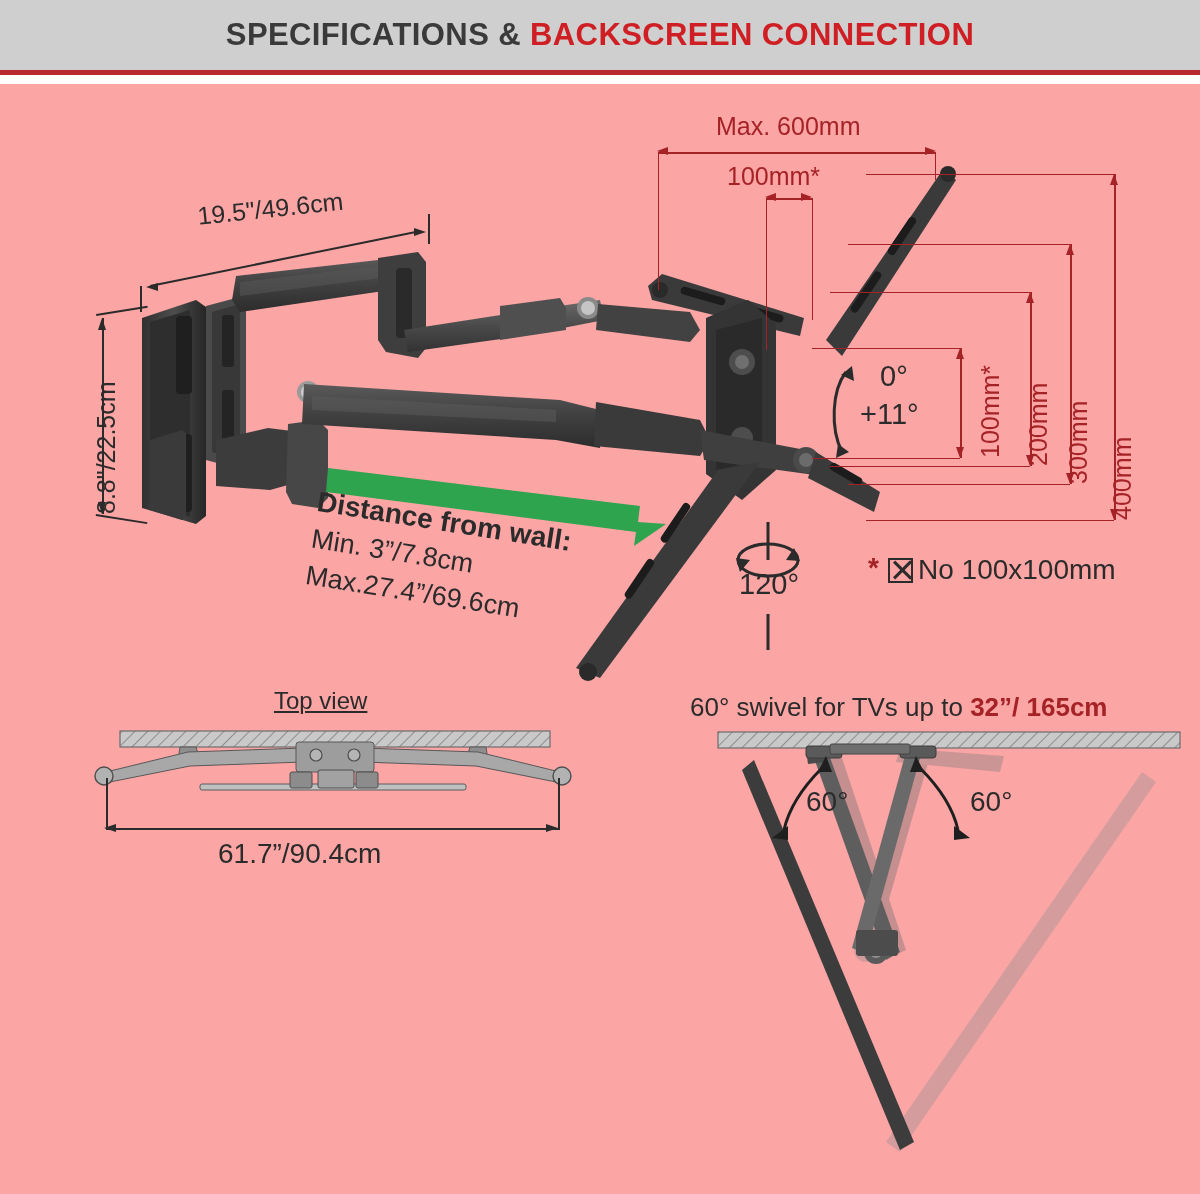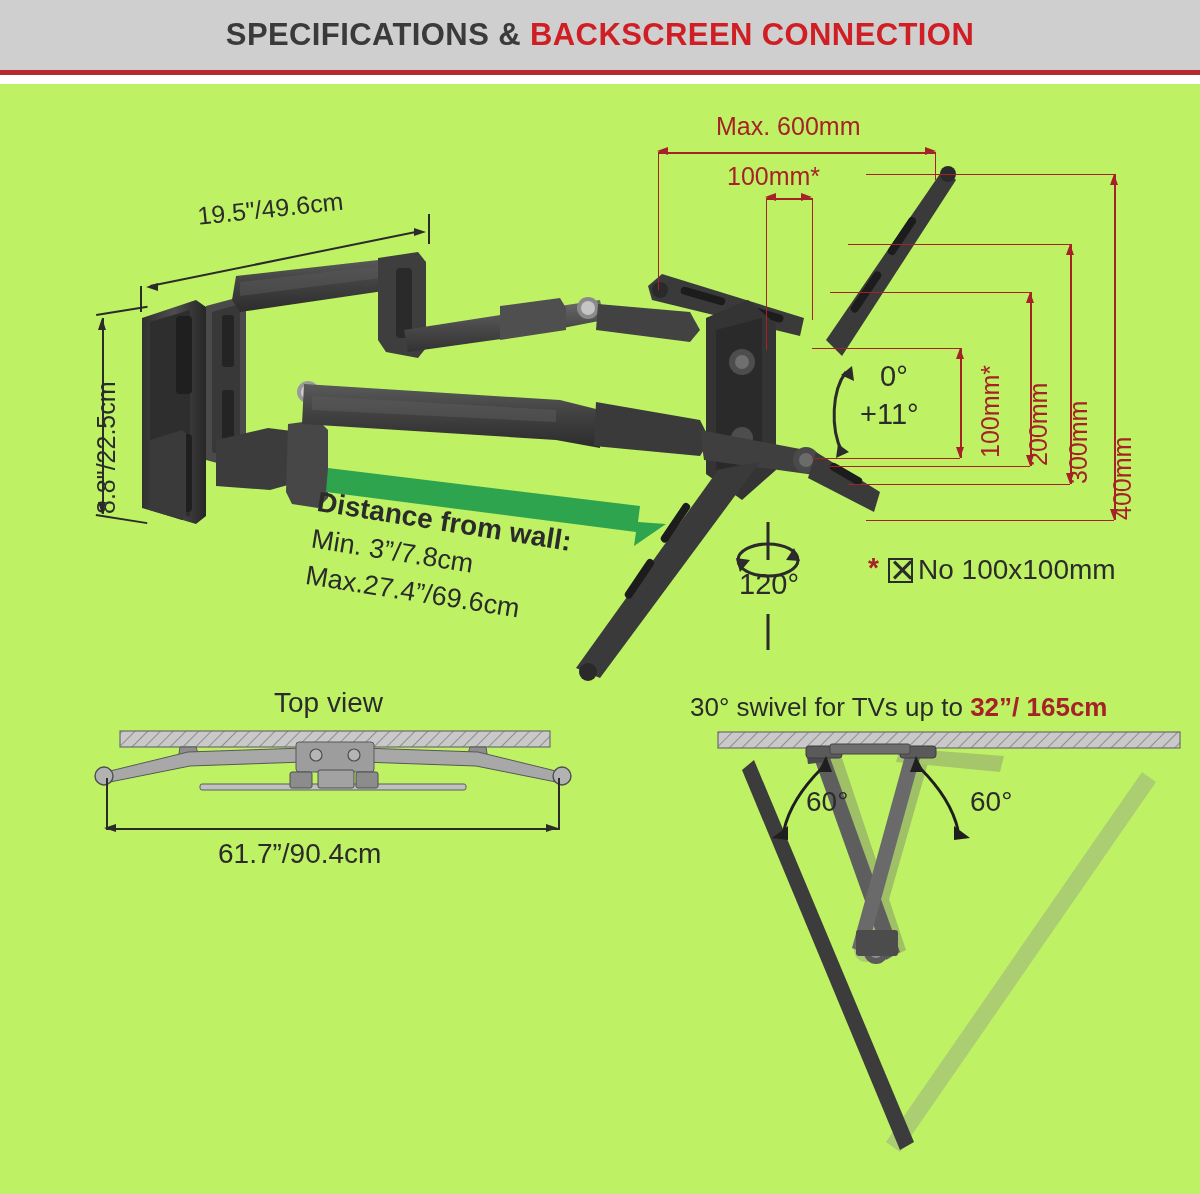--- a/index.html
+++ b/index.html
@@ -1,18 +1,18 @@
 <!DOCTYPE html>
 <html><head>
 <meta charset="utf-8">
 <style>
   * { margin:0; padding:0; box-sizing:border-box; }
   html,body { width:1200px; height:1194px; background:#fff;
     font-family:"Liberation Sans", sans-serif; }
-  #root { position:relative; width:1200px; height:1194px; overflow:hidden; background:#bef264; }
+  #root { position:relative; width:1200px; height:1194px; overflow:hidden; background:#fca5a5; }
 
   
   .header { position:absolute; left:0; top:0; width:1200px; height:70px;
     background:#cfcfcf; display:flex; align-items:center; justify-content:center; }
   .header-title { font-size:31px; font-weight:bold; letter-spacing:0.4px;
     white-space:nowrap; font-family:"Liberation Sans", sans-serif; }
   .header-title .t1 { color:#3a3a3a; }
   .header-title .t2 { color:#cf1f24; }
   .header-rule { position:absolute; left:0; top:70px; width:1200px; height:5px; background:#b92a2f; }
   .header-gap { position:absolute; left:0; top:75px; width:1200px; height:9px; background:#fff; }
@@ -303,31 +303,31 @@
     <div class="lbl blk" style="position:relative; left:0; top:6px; font-size:27px;">Min. 3”/7.8cm</div>
     <div class="lbl blk" style="position:relative; left:0; top:12px; font-size:27px;">Max.27.4”/69.6cm</div>
   </div>
 
   <div style="position:absolute; left:868px; top:556px;">
     <span class="lbl red" style="position:relative; left:0; top:-4px; font-size:28px; font-weight:bold;">*</span>
     <span class="xbox" style="left:20px; top:2px;"></span>
     <span class="lbl blk" style="left:50px; top:-2px; font-size:28px;">No 100x100mm</span>
   </div>
 
-  <div class="lbl blk" style="left:274px; top:687px; font-size:28px;">Top view</div>
+  <div class="lbl blk" style="left:274px; top:687px; font-size:24px;text-decoration:underline;">Top view</div>
 
   <div>
     <div style="position:absolute; left:106px; top:828px; width:452px; height:1.8px; background:#2b2b2b;"></div>
     <div class="arw arwk-l" style="left:104px; top:824px;"></div>
     <div class="arw arwk-r" style="left:546px; top:824px;"></div>
     <div style="position:absolute; left:106px; top:778px; width:1.5px; height:52px; background:#2b2b2b;"></div>
     <div style="position:absolute; left:558px; top:778px; width:1.5px; height:52px; background:#2b2b2b;"></div>
     <div class="lbl blk" style="left:218px; top:838px; font-size:28px;">61.7”/90.4cm</div>
   </div>
 
   <div class="lbl" style="left:690px; top:692px; font-size:26px;">
-    <span class="blk">30° swivel for TVs up to </span><span class="red" style="font-weight:bold;">32”/ 165cm</span>
+    <span class="blk">60° swivel for TVs up to </span><span class="red" style="font-weight:bold;">32”/ 165cm</span>
   </div>
 
   <div class="lbl blk" style="left:806px; top:786px; font-size:28px;">60°</div>
   <div class="lbl blk" style="left:970px; top:786px; font-size:28px;">60°</div>
 
 </div>
 
 </body></html>

